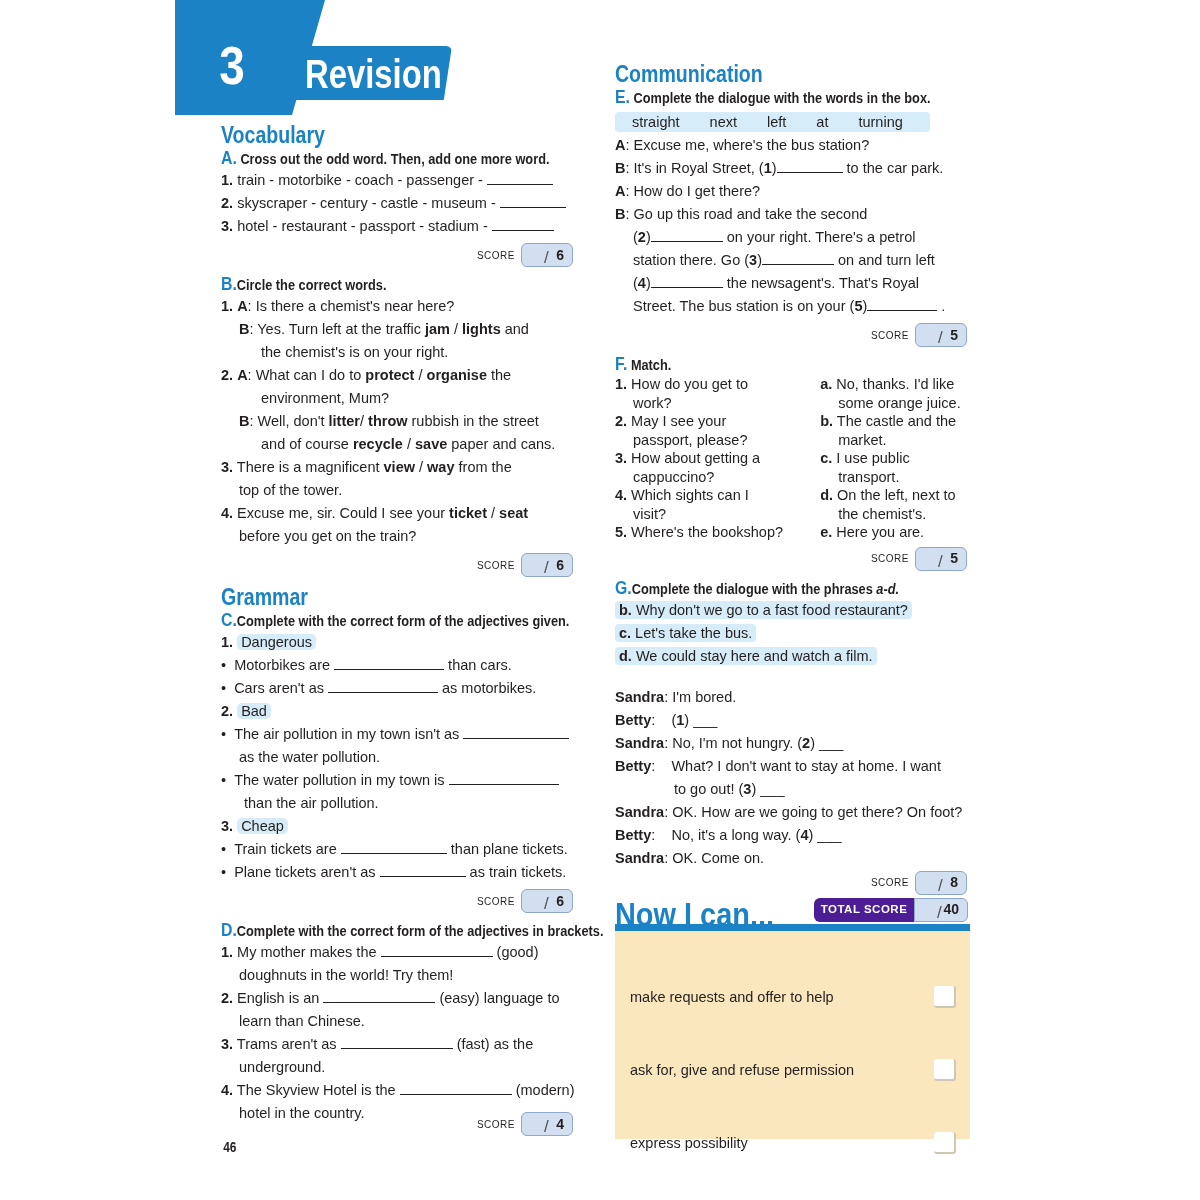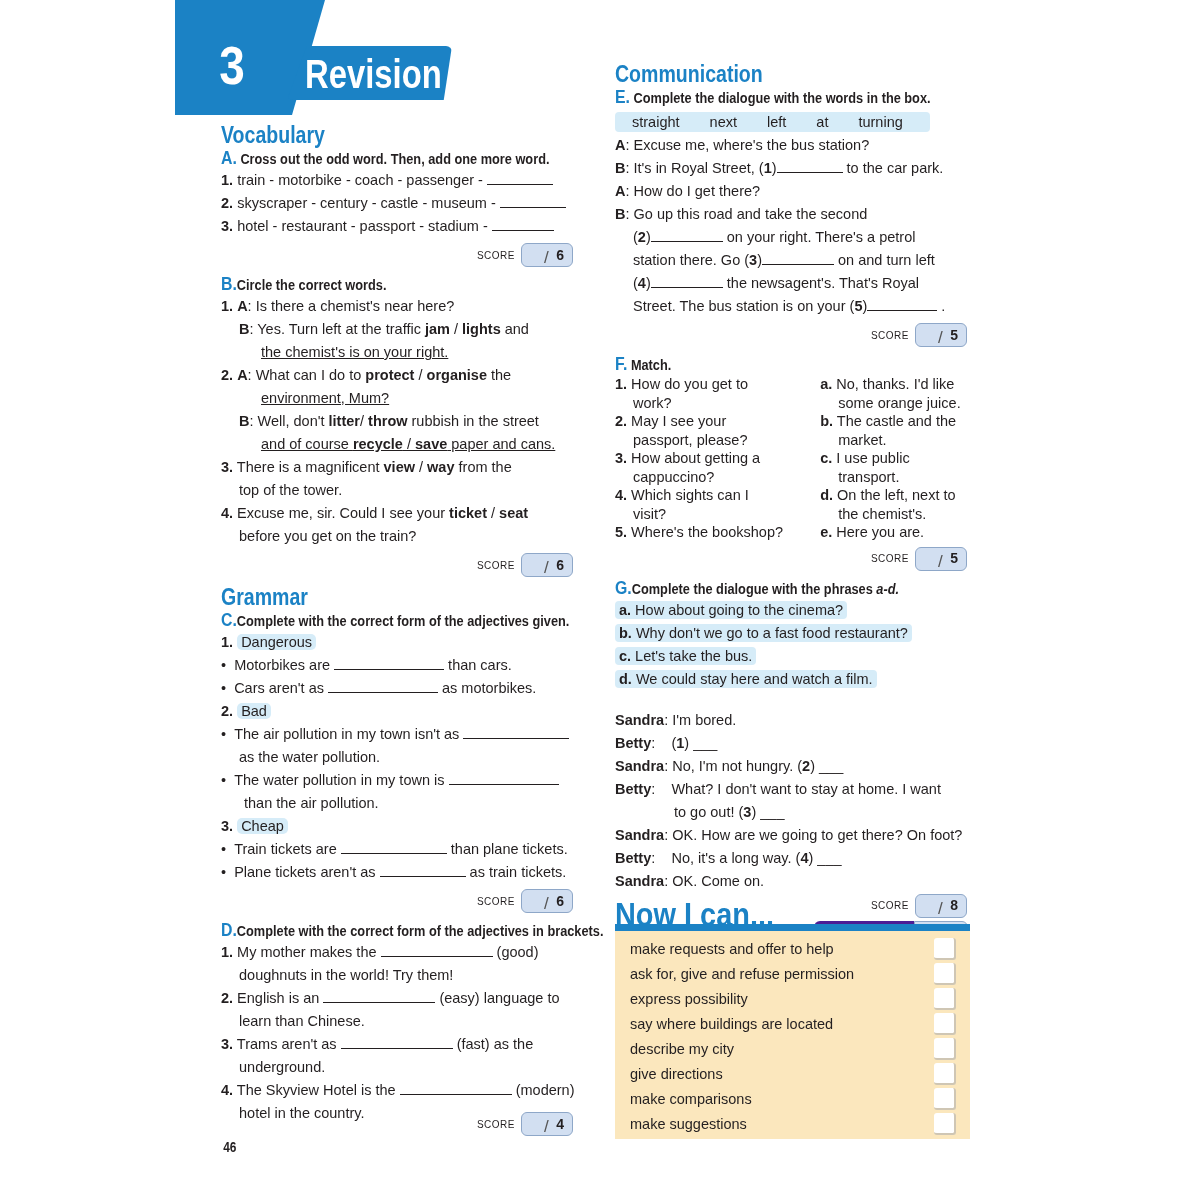--- a/index.html
+++ b/index.html
@@ -39,21 +39,21 @@
     font-weight: bold; color: #1b82c5; font-size: 23px; line-height: 26px;
     transform: scaleX(0.85); transform-origin: left center; white-space: nowrap;
   }
   .task {
     font-weight: bold; font-size: 14.5px; line-height: 20px; white-space: nowrap;
     transform: scaleX(0.88); transform-origin: left center;
   }
   .task .letter { color: #1b82c5; font-size: 18px; }
   .line { white-space: nowrap; }
   .indent1 { padding-left: 18px; }
-  .indent2 { padding-left: 40px; text-decoration: underline; }
+  .indent2 { padding-left: 40px; }
   .b { font-weight: bold; }
   .blank { display: inline-block; border-bottom: 1px solid #231f20; height: 14px; vertical-align: baseline; }
   .hl { background: #d6ecf8; border-radius: 5px; padding: 0 4px; }
 
   .score-row { display: flex; justify-content: flex-end; align-items: center; height: 26px; margin: 4px 0 6px; }
   .score-label { font-size: 10px; letter-spacing: 0.5px; color: #231f20; margin-right: 6px; }
   .score-box {
     width: 52px; height: 24px; background: #d2dff1; border: 1px solid #8ea7c8; border-radius: 6px;
     position: relative; display: flex; align-items: center; justify-content: flex-end; padding-right: 8px;
     font-weight: bold; font-size: 14px;
@@ -83,21 +83,21 @@
 
   .nowican-title {
     position: absolute; left: 615px; top: 896px; font-weight: bold; color: #1b82c5; font-size: 34px;
     transform: scaleX(0.85); transform-origin: left center; white-space: nowrap; line-height: 36px;
   }
   .nowican-bar { position: absolute; left: 615px; top: 924px; width: 355px; height: 7px; background: #1b82c5; }
   .nowican-box {
     position: absolute; left: 615px; top: 931px; width: 355px; height: 208px; background: #fbe7bd;
     padding: 5px 14px 0 15px;
   }
-  .can-item { display: flex; justify-content: space-between; align-items: center; height: 25px; font-size: 14.5px; }
+  .can-item { display: flex; justify-content: space-between; align-items: center; height: 25px; font-size: 14.5px; margin-top: 48px; }
   .checkbox {
     width: 22px; height: 22px; background: #fff; border-right: 2px solid #cfc6b4; border-bottom: 2px solid #cfc6b4;
     border-radius: 3px; margin-right: 0;
   }
 
   .page-num { position: absolute; left: 222px; top: 1139px; font-weight: bold; font-size: 14px; transform: scaleX(0.85); }
 </style>
 </head>
 <body>
 
@@ -267,21 +267,20 @@
     <div class="score-row" style="width:352px">
       <span class="score-label">SCORE</span>
       <div class="score-box">
           <span class="slash">/</span>
           <span>5</span>
         </div>
     </div>
 
     <div class="task"><span class="letter">G.</span><span>Complete the dialogue with the phrases </span><i>a-d.</i></div>
     <div>
-      <div><span class="phrase-hl"><span class="b">a.</span><span> How about going to the cinema?</span></span></div>
       <div><span class="phrase-hl"><span class="b">b.</span><span> Why don't we go to a fast food restaurant?</span></span></div>
       <div><span class="phrase-hl"><span class="b">c.</span><span> Let's take the bus.</span></span></div>
       <div><span class="phrase-hl"><span class="b">d.</span><span> We could stay here and watch a film.</span></span></div>
     </div>
     <div style="margin-top:18px">
       <div class="line"><span class="b">Sandra</span><span>: I'm bored.</span></div>
       <div class="line"><span class="b">Betty</span><span style="white-space:pre">:    (</span><span class="b">1</span><span>) ___</span></div>
       <div class="line"><span class="b">Sandra</span><span>: No, I'm not hungry. (</span><span class="b">2</span><span>) ___</span></div>
       <div class="line"><span class="b">Betty</span><span style="white-space:pre">:    What? I don't want to stay at home. I want</span></div>
       <div class="line" style="padding-left:59px"><span>to go out! (</span><span class="b">3</span><span>) ___</span></div>

